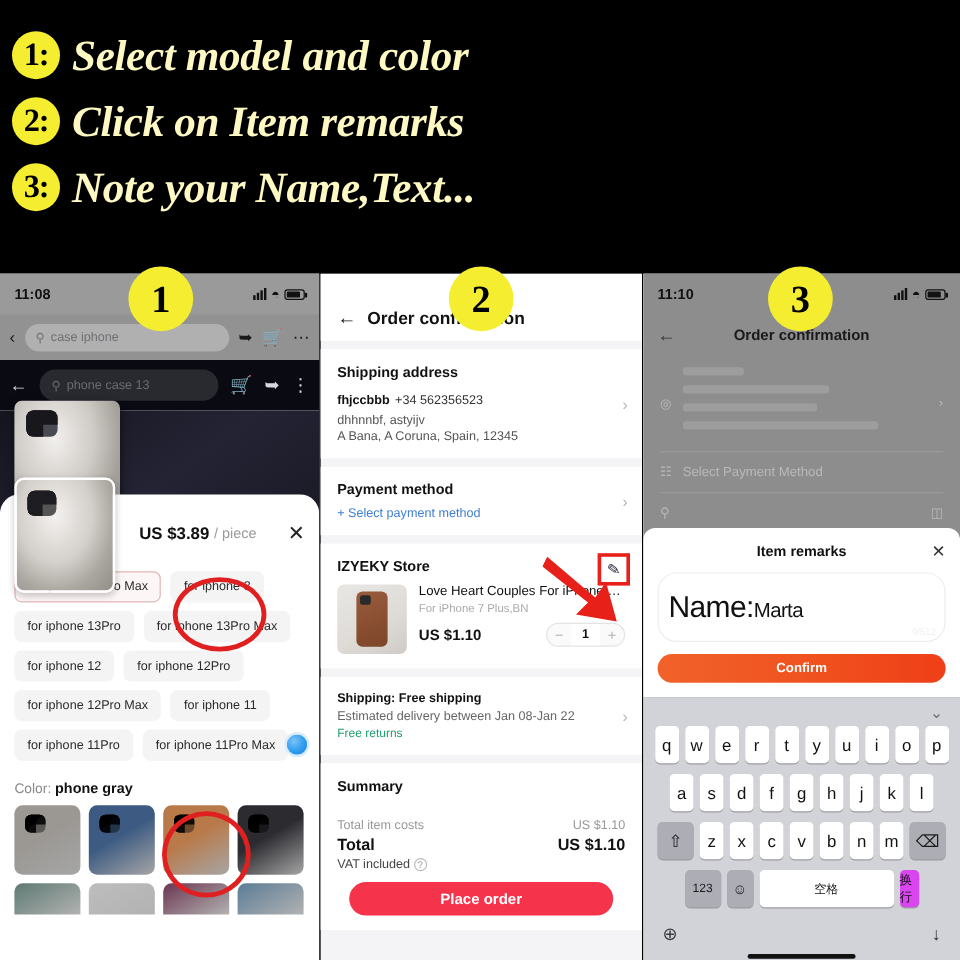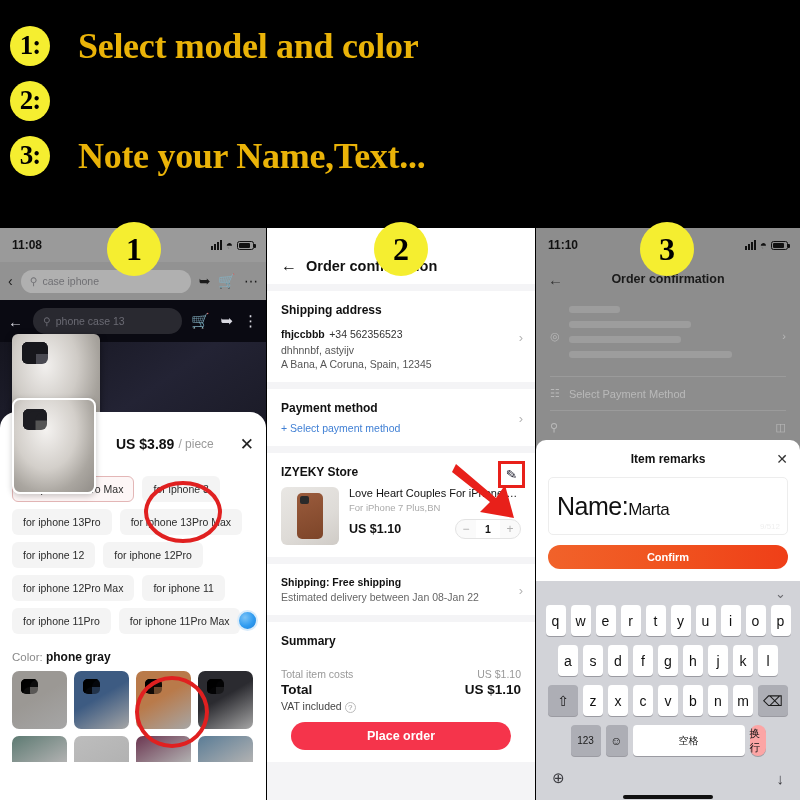--- a/index.html
+++ b/index.html
@@ -19,24 +19,25 @@
   .instr-row { display:flex; align-items:center; height:55px; }
   .instr-badge {
     width:40px; height:40px; border-radius:50%;
     background:#f5ee30; color:#000;
     font-family:"Liberation Serif", serif;
     font-size:27px; font-weight:700;
     display:flex; align-items:center; justify-content:center;
     flex:0 0 auto; letter-spacing:-1px;
   }
   .instr-text {
-    margin-left:28px; color:#eab308;
+    margin-left:10px; color:#fef9c3;
     font-family:"Liberation Serif", serif;
     font-size:36px; font-weight:700; letter-spacing:-0.3px;
     white-space:nowrap;
+    font-style:italic;
   }
 
   
   .panel { position:absolute; top:228px; height:588px; overflow:hidden; background:#fff; }
   #panel1 { left:0px;   width:266px; }
   #panel2 { left:267px; width:268px; }
   #panel3 { left:536px; width:264px; }
 
   
   .statusbar {
@@ -197,21 +198,21 @@
   .p3-ghostrow { display:flex; align-items:center; gap:9px; font-size:11px; color:rgba(255,255,255,0.38); }
   .p3-sep { height:1px; background:rgba(255,255,255,0.13); margin:10px 0; }
   .modal {
     position:absolute; left:0; right:0; bottom:235px; background:#fff;
     border-radius:10px 10px 0 0; padding:9px 12px 12px 12px;
   }
   .modal-head { display:flex; align-items:center; justify-content:center; position:relative; height:20px; }
   .modal-title { font-size:12px; font-weight:700; color:#111; }
   .modal-x { position:absolute; right:0; font-size:14px; color:#333; }
   .remark-box {
-    margin-top:8px; border:1px solid #ededed; border-radius:5px; height:58px;
+    margin-top:8px; border:1px solid #ededed; border-radius:16px; height:58px;
     padding:5px 8px; position:relative; display:flex; align-items:center;
   }
   .remark-txt { font-size:25px; font-weight:400; color:#111; letter-spacing:-0.5px; }
   .remark-txt em { font-style:normal; font-size:17px; }
   .remark-count { position:absolute; right:7px; bottom:3px; font-size:8px; color:#efefef; }
   .p3-cta {
     margin-top:10px; height:24px; border-radius:12px;
     background:linear-gradient(90deg,#f1622a 0%, #f0531f 50%, #ef3f18 100%);
     color:#fff; font-size:11px; font-weight:700; display:flex; align-items:center; justify-content:center;
   }
@@ -222,21 +223,21 @@
   .kb-chev { font-size:13px; color:#6a6a70; }
   .kb-row { display:flex; justify-content:center; gap:5px; margin-bottom:9px; }
   .key {
     background:#fff; border-radius:4px; box-shadow:0 1px 0 #9b9ba2;
     height:31px; width:20px; display:flex; align-items:center; justify-content:center;
     font-size:14px; color:#111;
   }
   .key.fn { background:#adaeb5; width:30px; color:#1a1a1a; }
   .key.num { width:30px; font-size:10px; }
   .key.space { width:112px; font-size:10px;font-family:Liberation Serif, serif; }
-  .key.ret { width:16px; font-size:10.5px; background:#fca5a5;border-radius:15px; }
+  .key.ret { width:16px; font-size:10.5px; background:#d946ef; }
   .key.emo { width:22px; font-size:12px; background:#adaeb5; }
   .kb-bot { display:flex; align-items:center; justify-content:space-between; padding:4px 16px 0 16px; }
   .kb-bot span { font-size:15px; color:#3b3b40; }
   .kb-home { width:90px; height:4px; border-radius:2px; background:#111; margin:8px auto 0 auto; }
 
   
   .step-badge {
     position:absolute; border-radius:50%; background:#f5ee30; color:#000;
     font-family:"Liberation Serif", serif; font-weight:700;
     display:flex; align-items:center; justify-content:center; z-index:40;
@@ -256,20 +257,21 @@
 
 <div id="root">
 
   <div class="instructions">
     <div class="instr-row">
       <div class="instr-badge">1:</div>
       <div class="instr-text">Select model and color</div>
     </div>
     <div class="instr-row">
       <div class="instr-badge">2:</div>
+      <div class="instr-text">Click on Item remarks</div>
     </div>
     <div class="instr-row">
       <div class="instr-badge">3:</div>
       <div class="instr-text">Note your Name,Text...</div>
     </div>
   </div>
 
   <div class="panel" id="panel1">
     <div style="background:#9a9a9a;">
       <div class="statusbar">
@@ -396,20 +398,21 @@
                 <span>+</span>
               </span>
             </div>
           </div>
         </div>
       </div>
 
       <div class="card">
         <div class="ship-title">Shipping: Free shipping</div>
         <div class="ship-sub">Estimated delivery between Jan 08-Jan 22</div>
+        <div class="ship-ret">Free returns</div>
         <span class="chev">›</span>
       </div>
 
       <div class="card">
         <h4>Summary</h4>
         <div class="sum-row">
           <span>Total item costs</span>
           <span>US $1.10</span>
         </div>
         <div class="tot-row">

